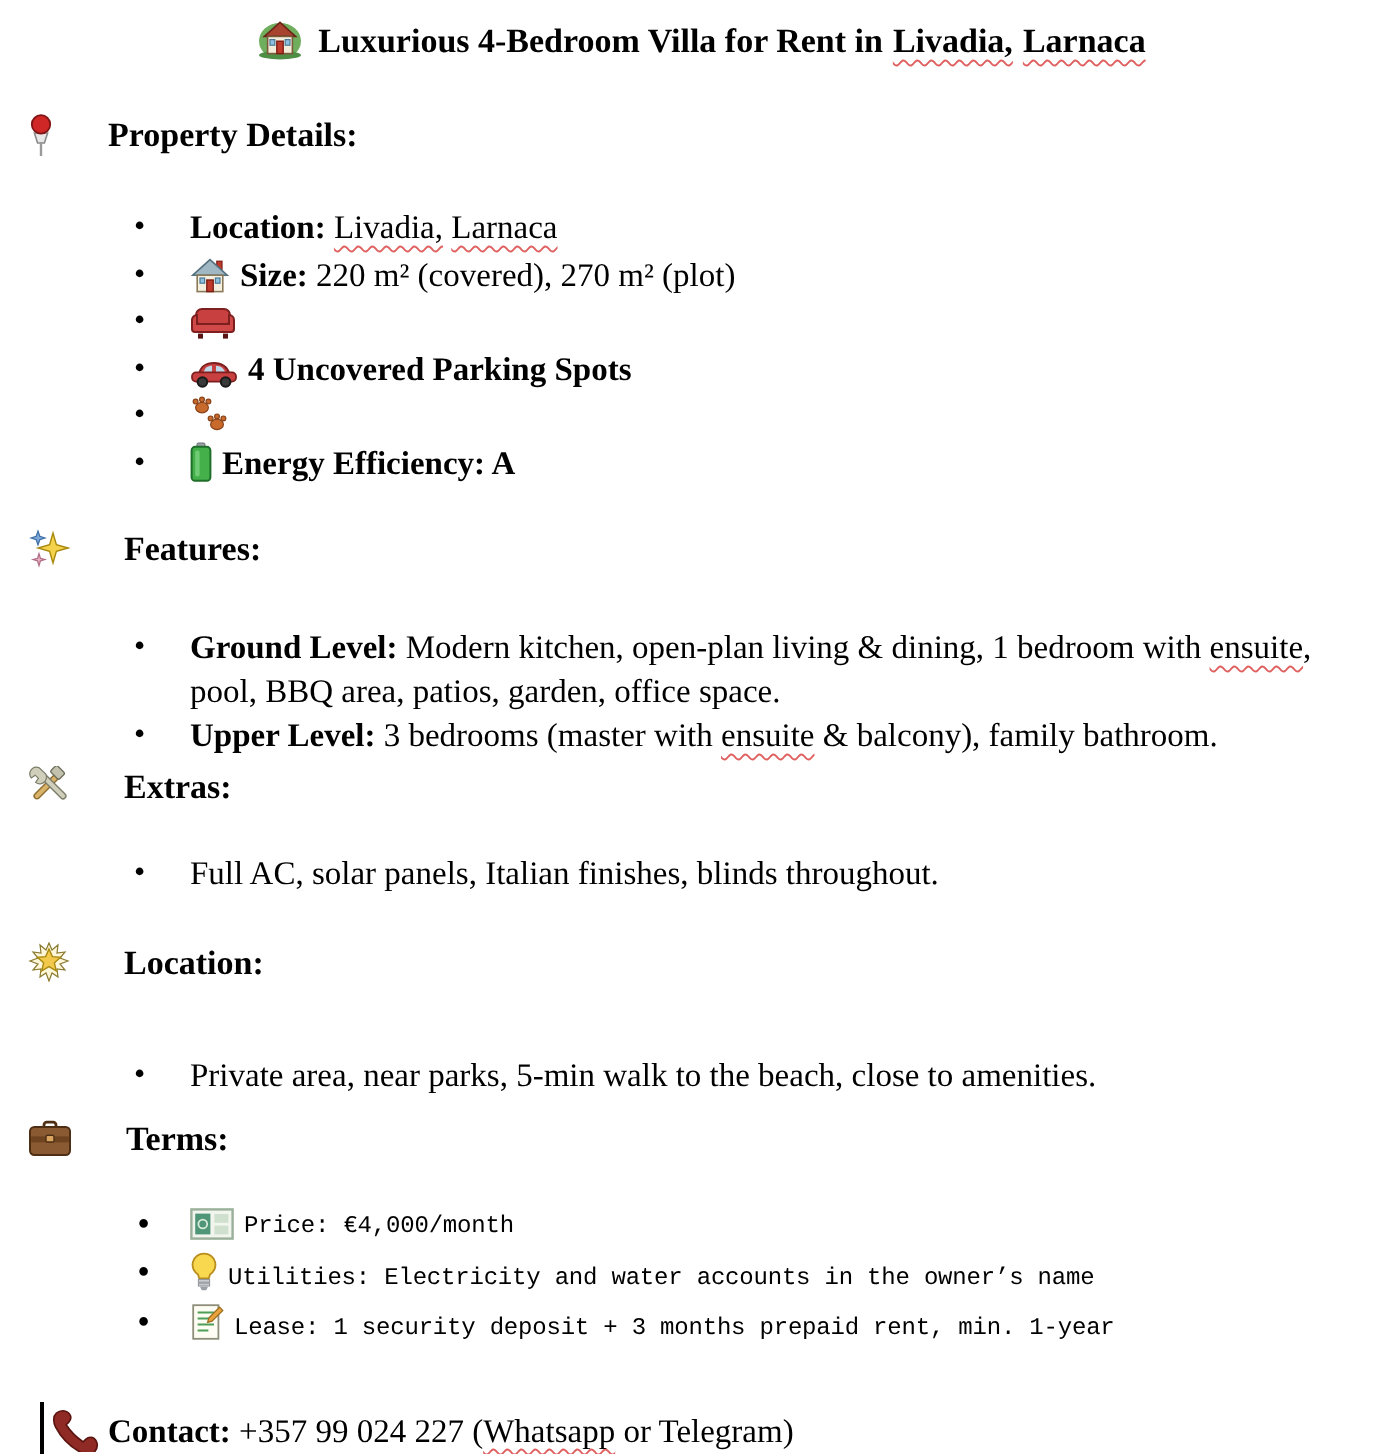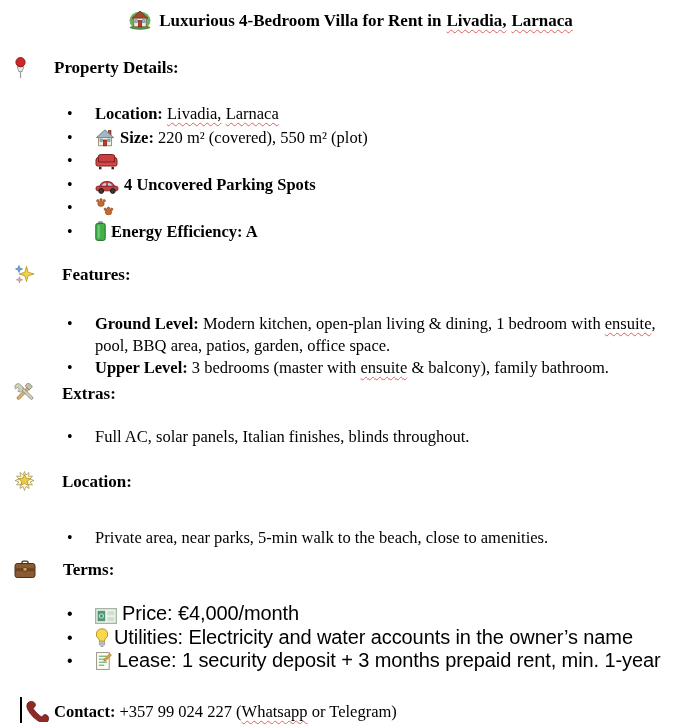--- a/index.html
+++ b/index.html
@@ -23,21 +23,21 @@
   .h-pd{margin-top:24px} .h-f{margin-top:21px} .h-e{margin-top:4px}
   .h-l{margin-top:22px} .h-t{margin-top:10px}
 
   ul { list-style:none; margin:0; padding:0 0 0 81px;font-family:Liberation Serif, serif; }
   .ul-pd{margin-top:22px} .ul-f{margin-top:28px} .ul-e{margin-top:21px}
   .ul-l{margin-top:34px} .ul-t{margin-top:22px}
   li { position:relative; line-height:23.5px; }
   .ul-f li { line-height:22px; }
   li::before { content:"•"; position:absolute; left:-28px; top:0; font-size:16px; }
 
-  .sans { font-family:Liberation Sans, sans-serif; font-size:20px; letter-spacing:-0.1px; }
+  .sans { font-family:Liberation Mono, monospace; font-size:12px; letter-spacing:-0.1px; }
 
   .sq {
     text-decoration-line:underline;
     text-decoration-style:wavy;
     text-decoration-color:#e06060;
     text-decoration-thickness:1px;
     text-underline-offset:3px;
     text-decoration-skip-ink:none;
   }
 
@@ -82,21 +82,21 @@
 
   <ul class="ul-pd">
     <li><b>Location:</b> <span class="sq">Livadia,</span> <span class="sq">Larnaca</span></li>
     <li><span class="ic li-ic"><svg width="20" height="19" viewBox="0 0 20 19">
         <rect x="13.4" y="2.6" width="2.6" height="4.5" fill="#bf3a2b" stroke="#7d1f15" stroke-width="0.6"></rect>
         <path d="M1.4 9.6 L10 1.8 L18.6 9.6 Z" fill="#9fb8c4" stroke="#55707e" stroke-width="0.8"></path>
         <rect x="3.6" y="9.6" width="12.8" height="8.2" fill="#f5efdf" stroke="#8a7a5a" stroke-width="0.8"></rect>
         <rect x="8.4" y="12" width="3.2" height="5.8" fill="#bf3a2b" stroke="#7d1f15" stroke-width="0.7"></rect>
         <rect x="5" y="11" width="2.3" height="2.6" fill="#8fc0dd" stroke="#4a7a9a" stroke-width="0.6"></rect>
         <rect x="12.7" y="11" width="2.3" height="2.6" fill="#8fc0dd" stroke="#4a7a9a" stroke-width="0.6"></rect>
-      </svg></span><b>Size:</b> <span>220 m² (covered), 550 m² (plot)</span></li>
+      </svg></span><b>Size:</b> <span>220 m² (covered), 270 m² (plot)</span></li>
     <li><span class="ic li-ic"><svg width="23" height="17" viewBox="0 0 23 17">
         <rect x="3" y="1.5" width="17" height="8" rx="3" fill="#c84040" stroke="#7e1f1f" stroke-width="1"></rect>
         <path d="M1 7 a2.5 2.5 0 0 1 2.5-2.5 v4.5 h16 v-4.5 a2.5 2.5 0 0 1 2.5 2.5 v4.5 a1.5 1.5 0 0 1 -1.5 1.5 h-18 a1.5 1.5 0 0 1 -1.5 -1.5 z" fill="#d04848" stroke="#7e1f1f" stroke-width="1"></path>
         <rect x="4" y="13.8" width="2.5" height="2.5" fill="#5a1414"></rect>
         <rect x="16.5" y="13.8" width="2.5" height="2.5" fill="#5a1414"></rect>
       </svg></span></li>
     <li><span class="ic li-ic"><svg width="24" height="15" viewBox="0 0 24 15">
         <path d="M4.5 8 C5.5 3.8 8 2.5 12 2.5 C16 2.5 18.5 4 19.8 8 Z" fill="#c84040" stroke="#7e1f1f" stroke-width="0.9"></path>
         <path d="M6.8 7.2 C7.4 4.9 8.7 3.9 11 3.9 L11 7.2 Z" fill="#bcd9ea"></path>
         <path d="M13 3.9 C15.4 4 16.8 5.1 17.6 7.2 L13 7.2 Z" fill="#bcd9ea"></path>

